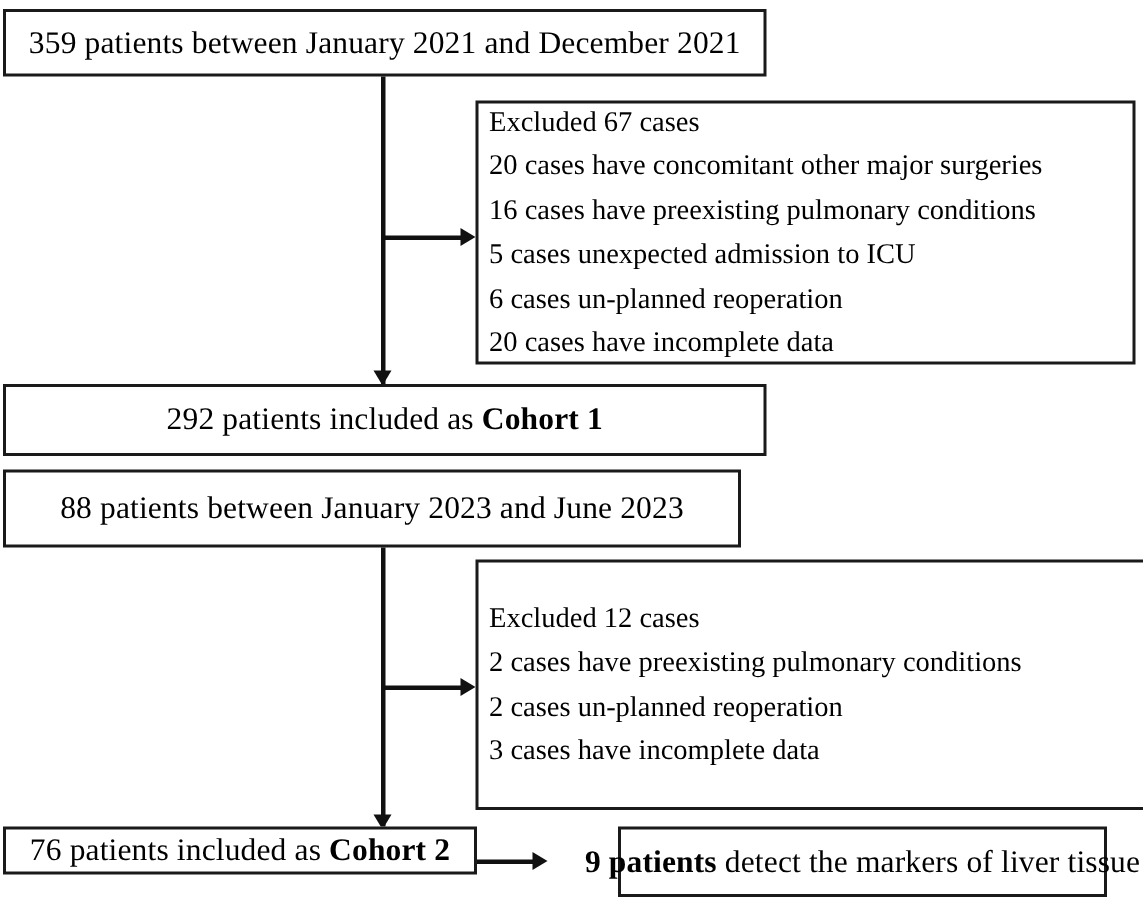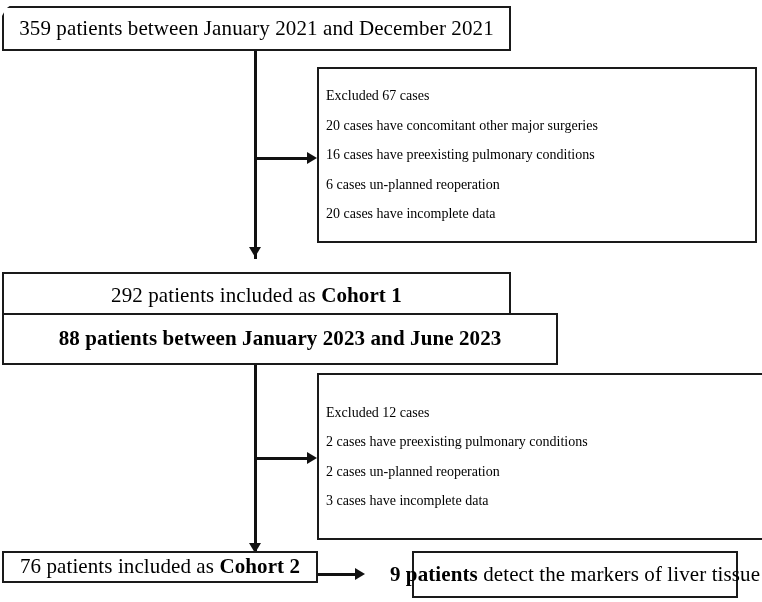--- a/index.html
+++ b/index.html
@@ -8,21 +8,20 @@
     background: #ffffff;
   }
   #canvas {
     position: relative;
     width: 762px;
     height: 602px;
     background: #ffffff;
     font-family: "Liberation Serif", "DejaVu Serif", serif;
     color: #000000;
     overflow: hidden;
-    border-radius: 26px;
   }
   .box {
     position: absolute;
     box-sizing: border-box;
     border: 2px solid #1a1a1a;
     background: #ffffff;
   }
   .box-center {
     display: flex;
     align-items: center;
@@ -37,21 +36,21 @@
   .box-label {
     font-size: 21px;
     line-height: 1.1;
     letter-spacing: 0.1px;
     white-space: nowrap;
   }
   .excl-list {
     padding-left: 7px;
   }
   .excl-line {
-    font-size: 14px;
+    font-size: 19px;
     line-height: 29.5px;
     white-space: nowrap;
   }
   b, .bold { font-weight: bold; }
 
   
   .vline {
     position: absolute;
     width: 3px;
     background: #111111;
@@ -88,30 +87,31 @@
   <div class="vline" style="left:254px; top:51px; height:208px;"></div>
   <div class="arrow-down" style="left:249px; top:247px;"></div>
   <div class="hline" style="left:254px; top:157px; width:57px;"></div>
   <div class="arrow-right" style="left:307px; top:152px;"></div>
 
   <div class="box box-left" style="left:317px; top:67px; width:440px; height:176px;">
     <div class="excl-list">
       <div class="excl-line">Excluded 67 cases</div>
       <div class="excl-line">20 cases have concomitant other major surgeries</div>
       <div class="excl-line">16 cases have preexisting pulmonary conditions</div>
+      <div class="excl-line">5 cases unexpected admission to ICU</div>
       <div class="excl-line">6 cases un-planned reoperation</div>
       <div class="excl-line">20 cases have incomplete data</div>
     </div>
   </div>
 
-  <div class="box box-center" style="left:2px; top:256px; width:509px; height:48px;margin-top:16px;">
+  <div class="box box-center" style="left:2px; top:256px; width:509px; height:48px;">
     <span class="box-label"><span>292 patients included as </span><b>Cohort 1</b></span>
   </div>
 
-  <div class="box box-center" style="left:2px; top:313px; width:556px; height:52px;font-weight:bold;">
+  <div class="box box-center" style="left:2px; top:313px; width:492px; height:52px;">
     <span class="box-label">88 patients between January 2023 and June 2023</span>
   </div>
 
   <div class="vline" style="left:254px; top:365px; height:190px;"></div>
   <div class="arrow-down" style="left:249px; top:543px;"></div>
   <div class="hline" style="left:254px; top:457px; width:57px;"></div>
   <div class="arrow-right" style="left:307px; top:452px;"></div>
 
   <div class="box box-left" style="left:317px; top:373px; width:448px; height:167px;">
     <div class="excl-list">

